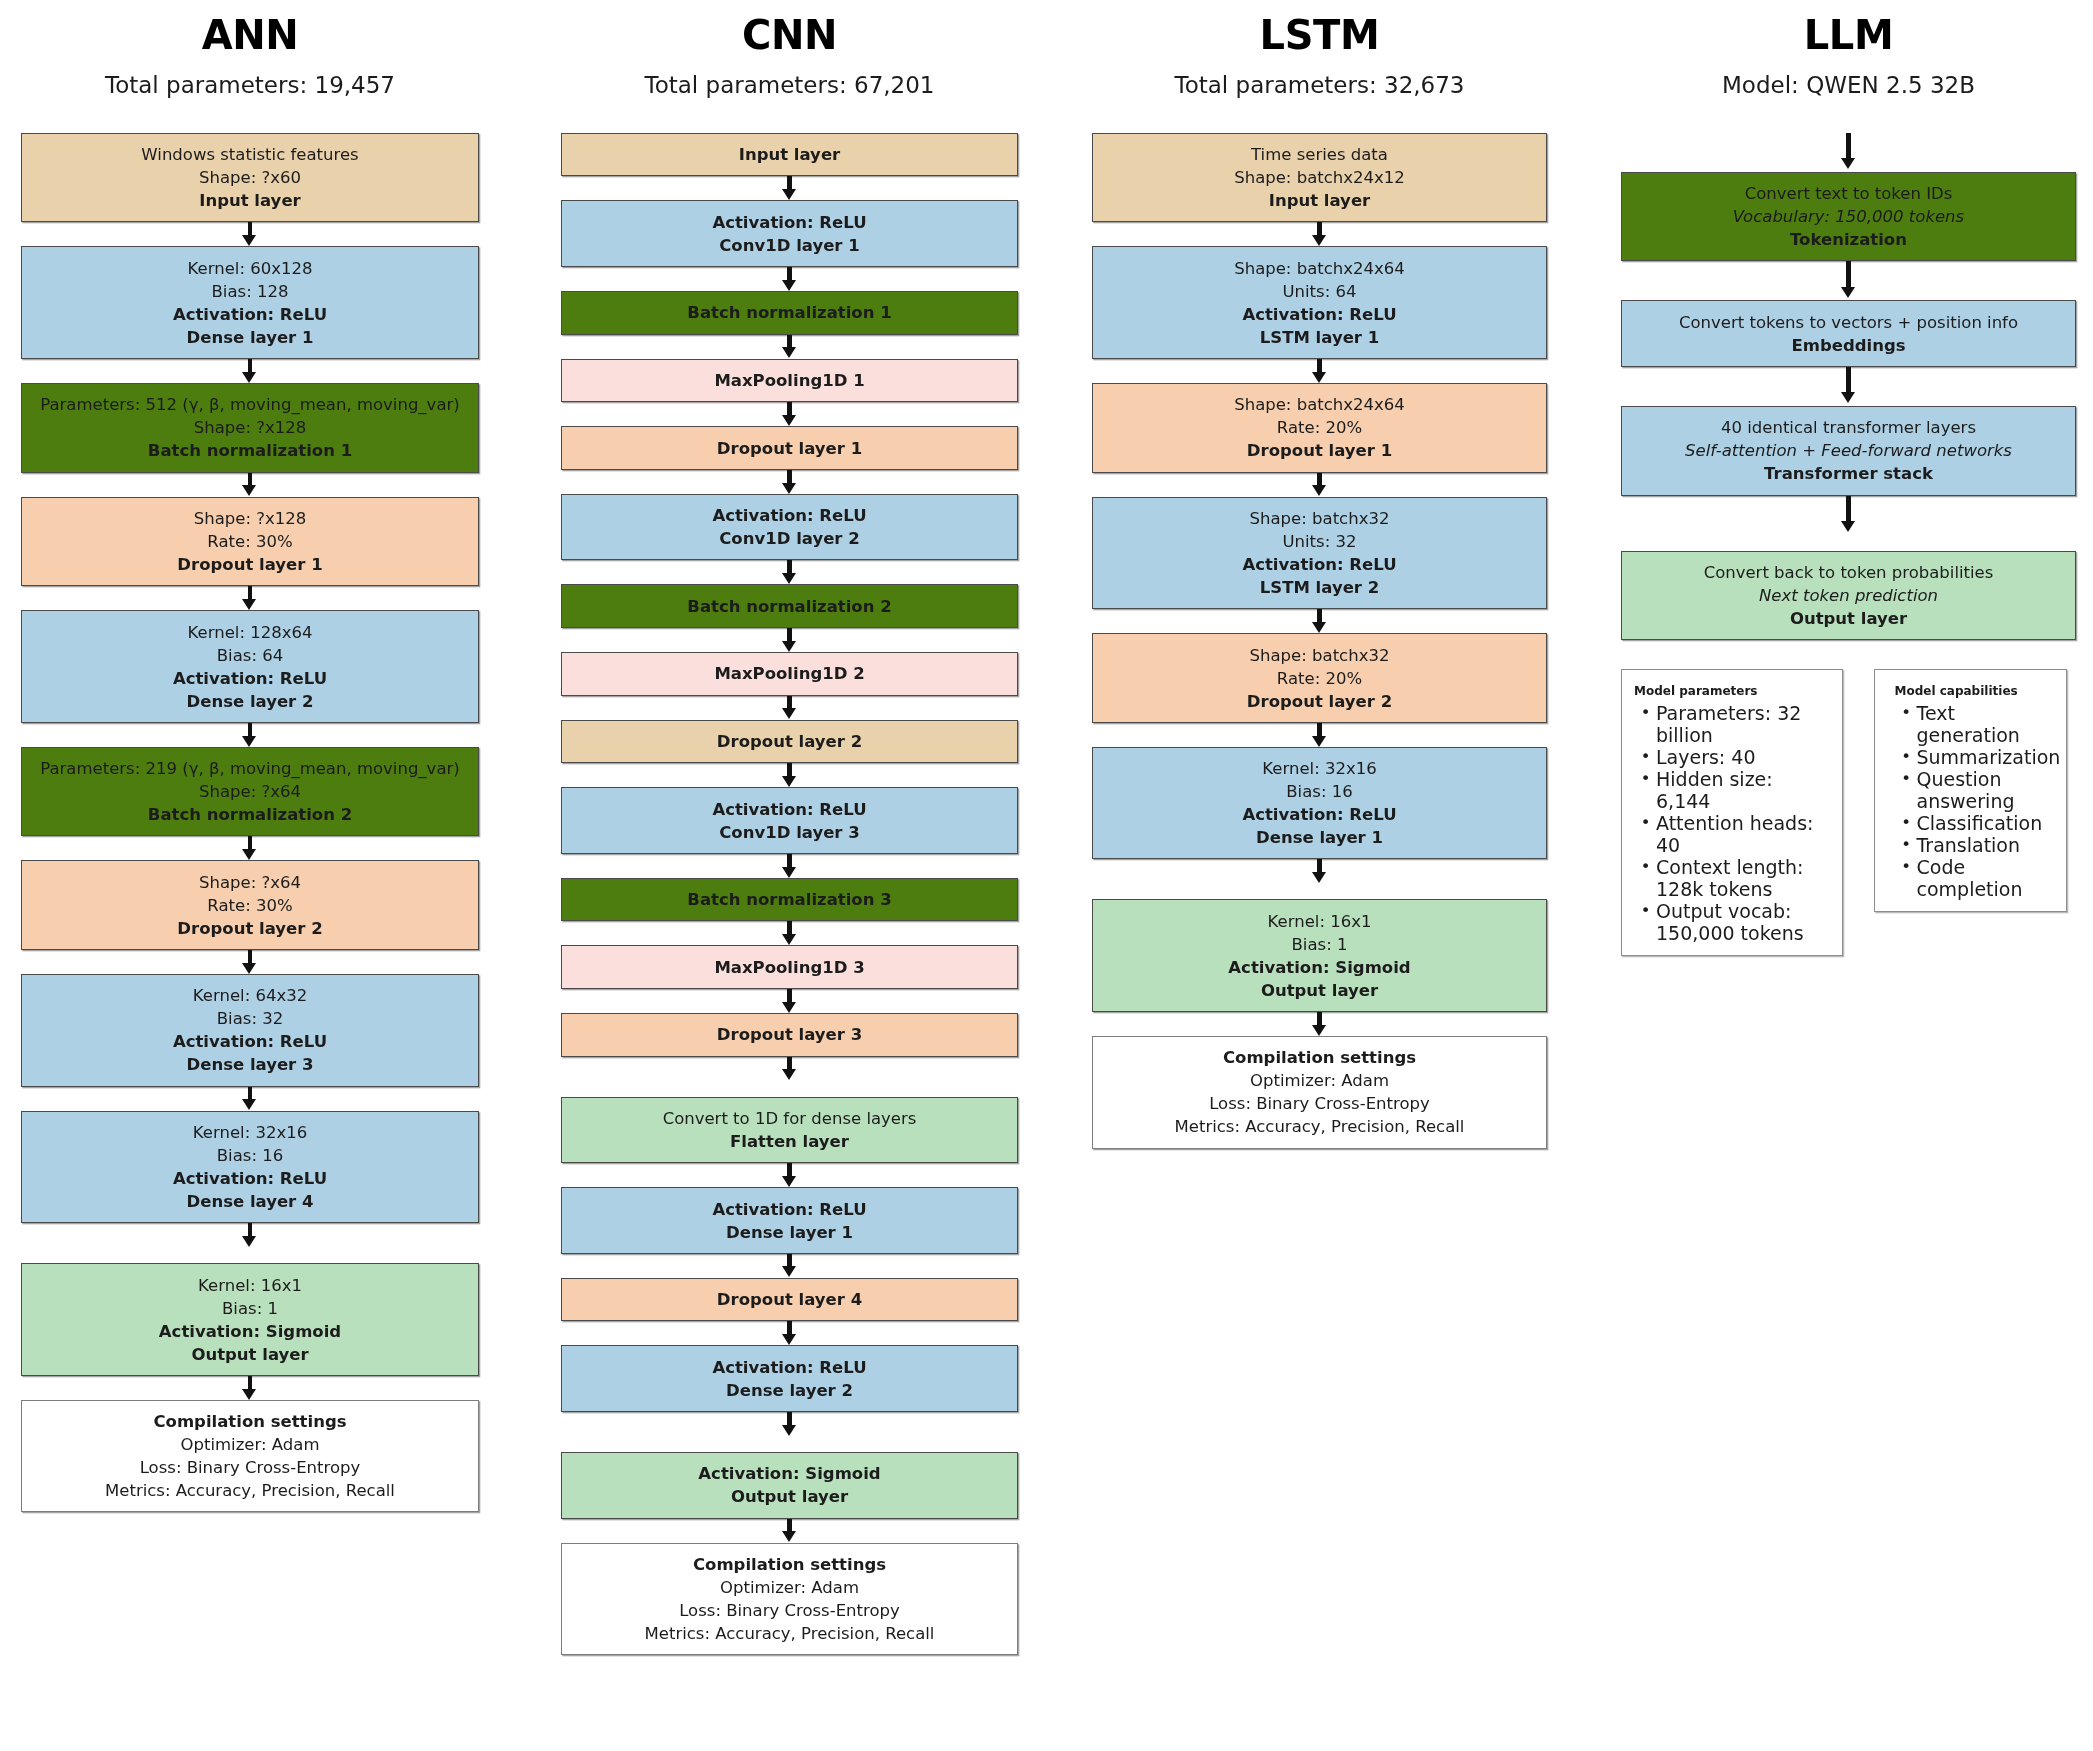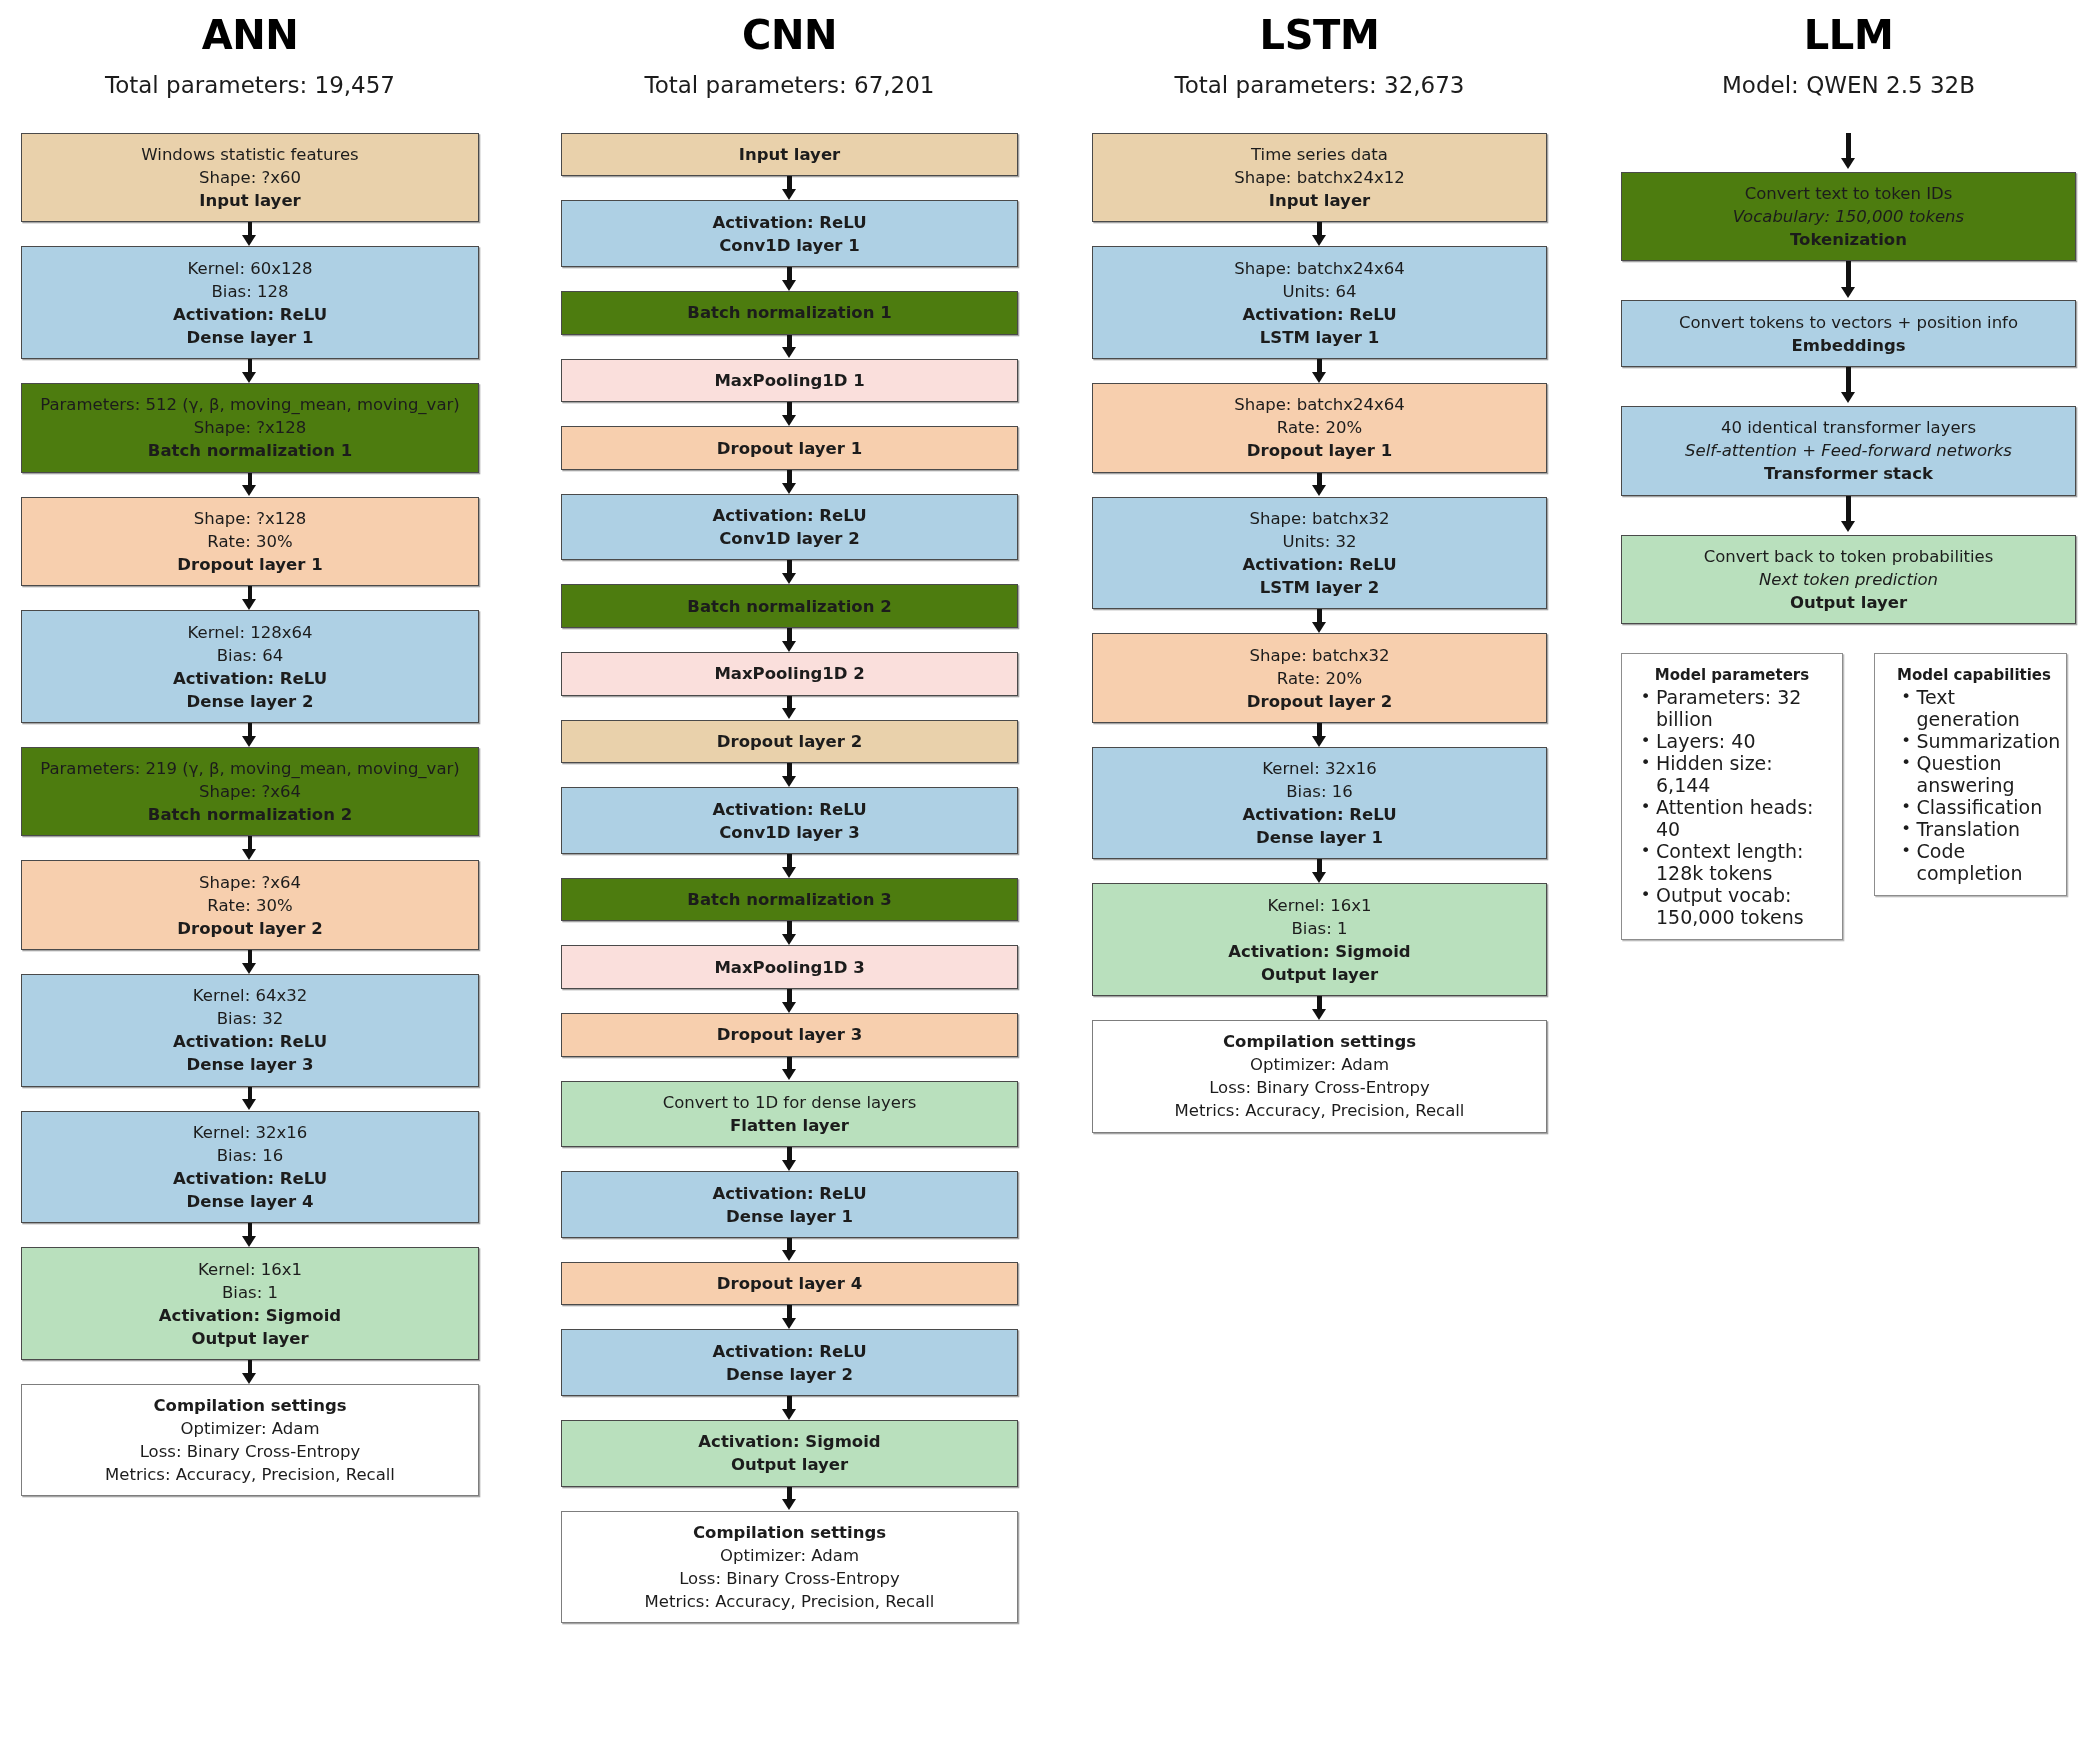--- a/index.html
+++ b/index.html
@@ -50,21 +50,21 @@
   .node .ln.bold{font-weight:bold;}
   .node .ln.ital{font-style:italic;}
 
   
   .c-input  {background:#e9d1ab;}
   .c-dense  {background:#aed0e4;}
   .c-batch  {background:#4d7c0f;}
   .c-drop   {background:#f7cfae;}
   .c-drop2  {background:#e9d1ab;}
   .c-pool   {background:#fadfdc;}
-  .c-out    {background:#b9e0bd;}
+  .c-out    {background:#b9e0bd;margin-top:16px;}
   .c-plain  {background:#ffffff;border:1.7px solid #7d7d7d;}
 
   
   .arrow{
     position:relative;height:24px;width:100%;
     display:flex;align-items:center;justify-content:center;
   }
   .arrow .shaft{
     position:absolute;top:0;left:50%;margin-left:-2.1px;
     width:4.2px;height:16px;background:#111;
@@ -88,21 +88,21 @@
   .infobox{
     box-sizing:border-box;
     background:#ffffff;
     border:1.3px solid #8d8d8d;
     box-shadow:1.3px 1.3px 0 rgba(120,120,120,0.5);
     padding:9.3px 12px 11px 12px;
   }
   #infobox-params{width:222px;}
   #infobox-caps{width:193px;padding-left:20px;}
   .infobox .info-title{
-    font-size:15px;font-weight:bold;text-align:center;
+    font-size:12px;font-weight:bold;
     line-height:22px;margin-bottom:0.8px;
   }
   .infobox ul{
     margin:0;padding:0 0 0 22px;list-style:none;
   }
   .infobox li{
     position:relative;
     font-size:19px;line-height:22px;
   }
   .infobox li::before{

